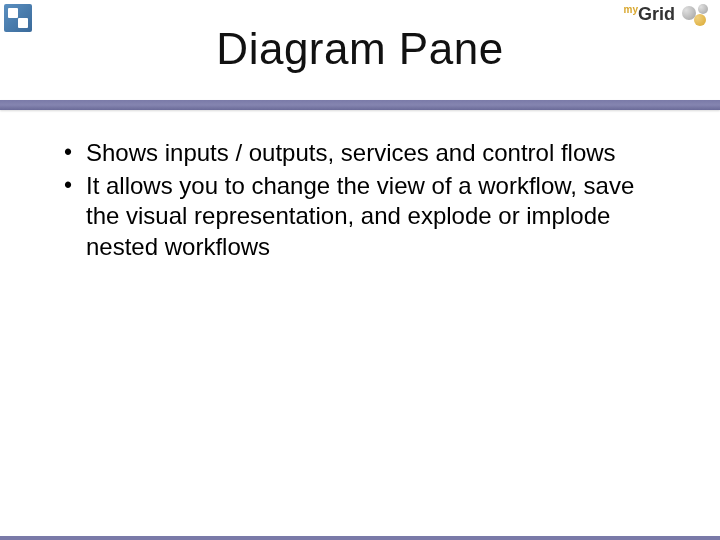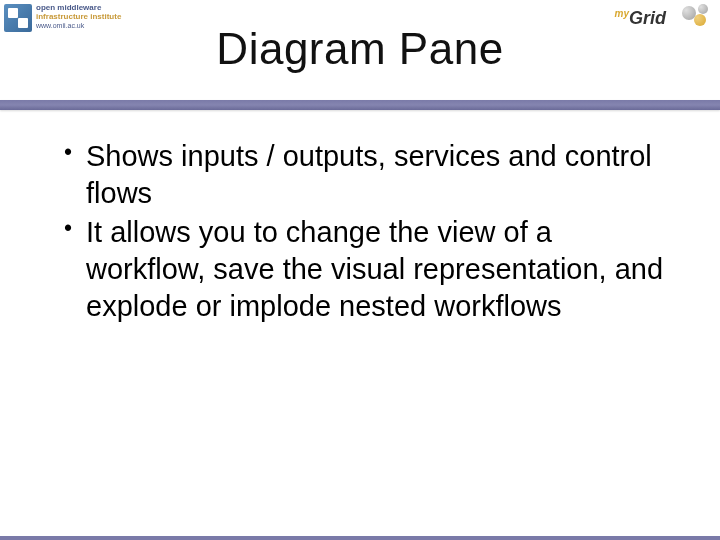--- a/index.html
+++ b/index.html
@@ -70,23 +70,22 @@
     }
     .logo-text .line3 {
       color: #4a5a8a;
       font-size: 7px;
     }
     .logo-right {
       position: absolute;
       top: 4px;
       right: 8px;
       display: flex;
-      align-items: center;
-      gap: 14px;
-      font-style: italic;
+      align-items: flex-start;
+      gap: 5px;
     }
     .mygrid-text {
       font-size: 18px;
       font-weight: bold;
     }
     .mygrid-my {
       color: #d9a830;
       font-size: 10px;
       vertical-align: super;
       font-weight: bold;
@@ -123,21 +122,21 @@
       position: relative;
       box-shadow: 0 1px 2px rgba(0,0,0,0.15);
     }
     .content {
       padding: 28px 50px 20px 50px;
     }
     .bullet-list {
       list-style: none;
     }
     .bullet-list li {
-      font-size: 29px;
+      font-size: 24px;
       color: #000;
       line-height: 1.28;
       padding-left: 36px;
       position: relative;
       margin-bottom: 2px;
     }
     .bullet-list li::before {
       content: '•';
       position: absolute;
       left: 14px;
@@ -153,25 +152,20 @@
       height: 4px;
       background: #7a7aa8;
     }
   </style>
 </head>
 <body>
 
 <div class="header">
   <div class="logo-left">
     <div class="logo-box"></div>
-    <div class="logo-text">
-      <div class="line1">open middleware</div>
-      <div class="line2">infrastructure institute</div>
-      <div class="line3">www.omii.ac.uk</div>
-    </div>
   </div>
   <div class="logo-right">
     <span class="mygrid-text">
       <span class="mygrid-my">my</span><span class="mygrid-grid">Grid</span>
     </span>
     <div class="cog-cluster">
       <div class="cog cog1"></div>
       <div class="cog cog2"></div>
       <div class="cog cog3"></div>
     </div>

